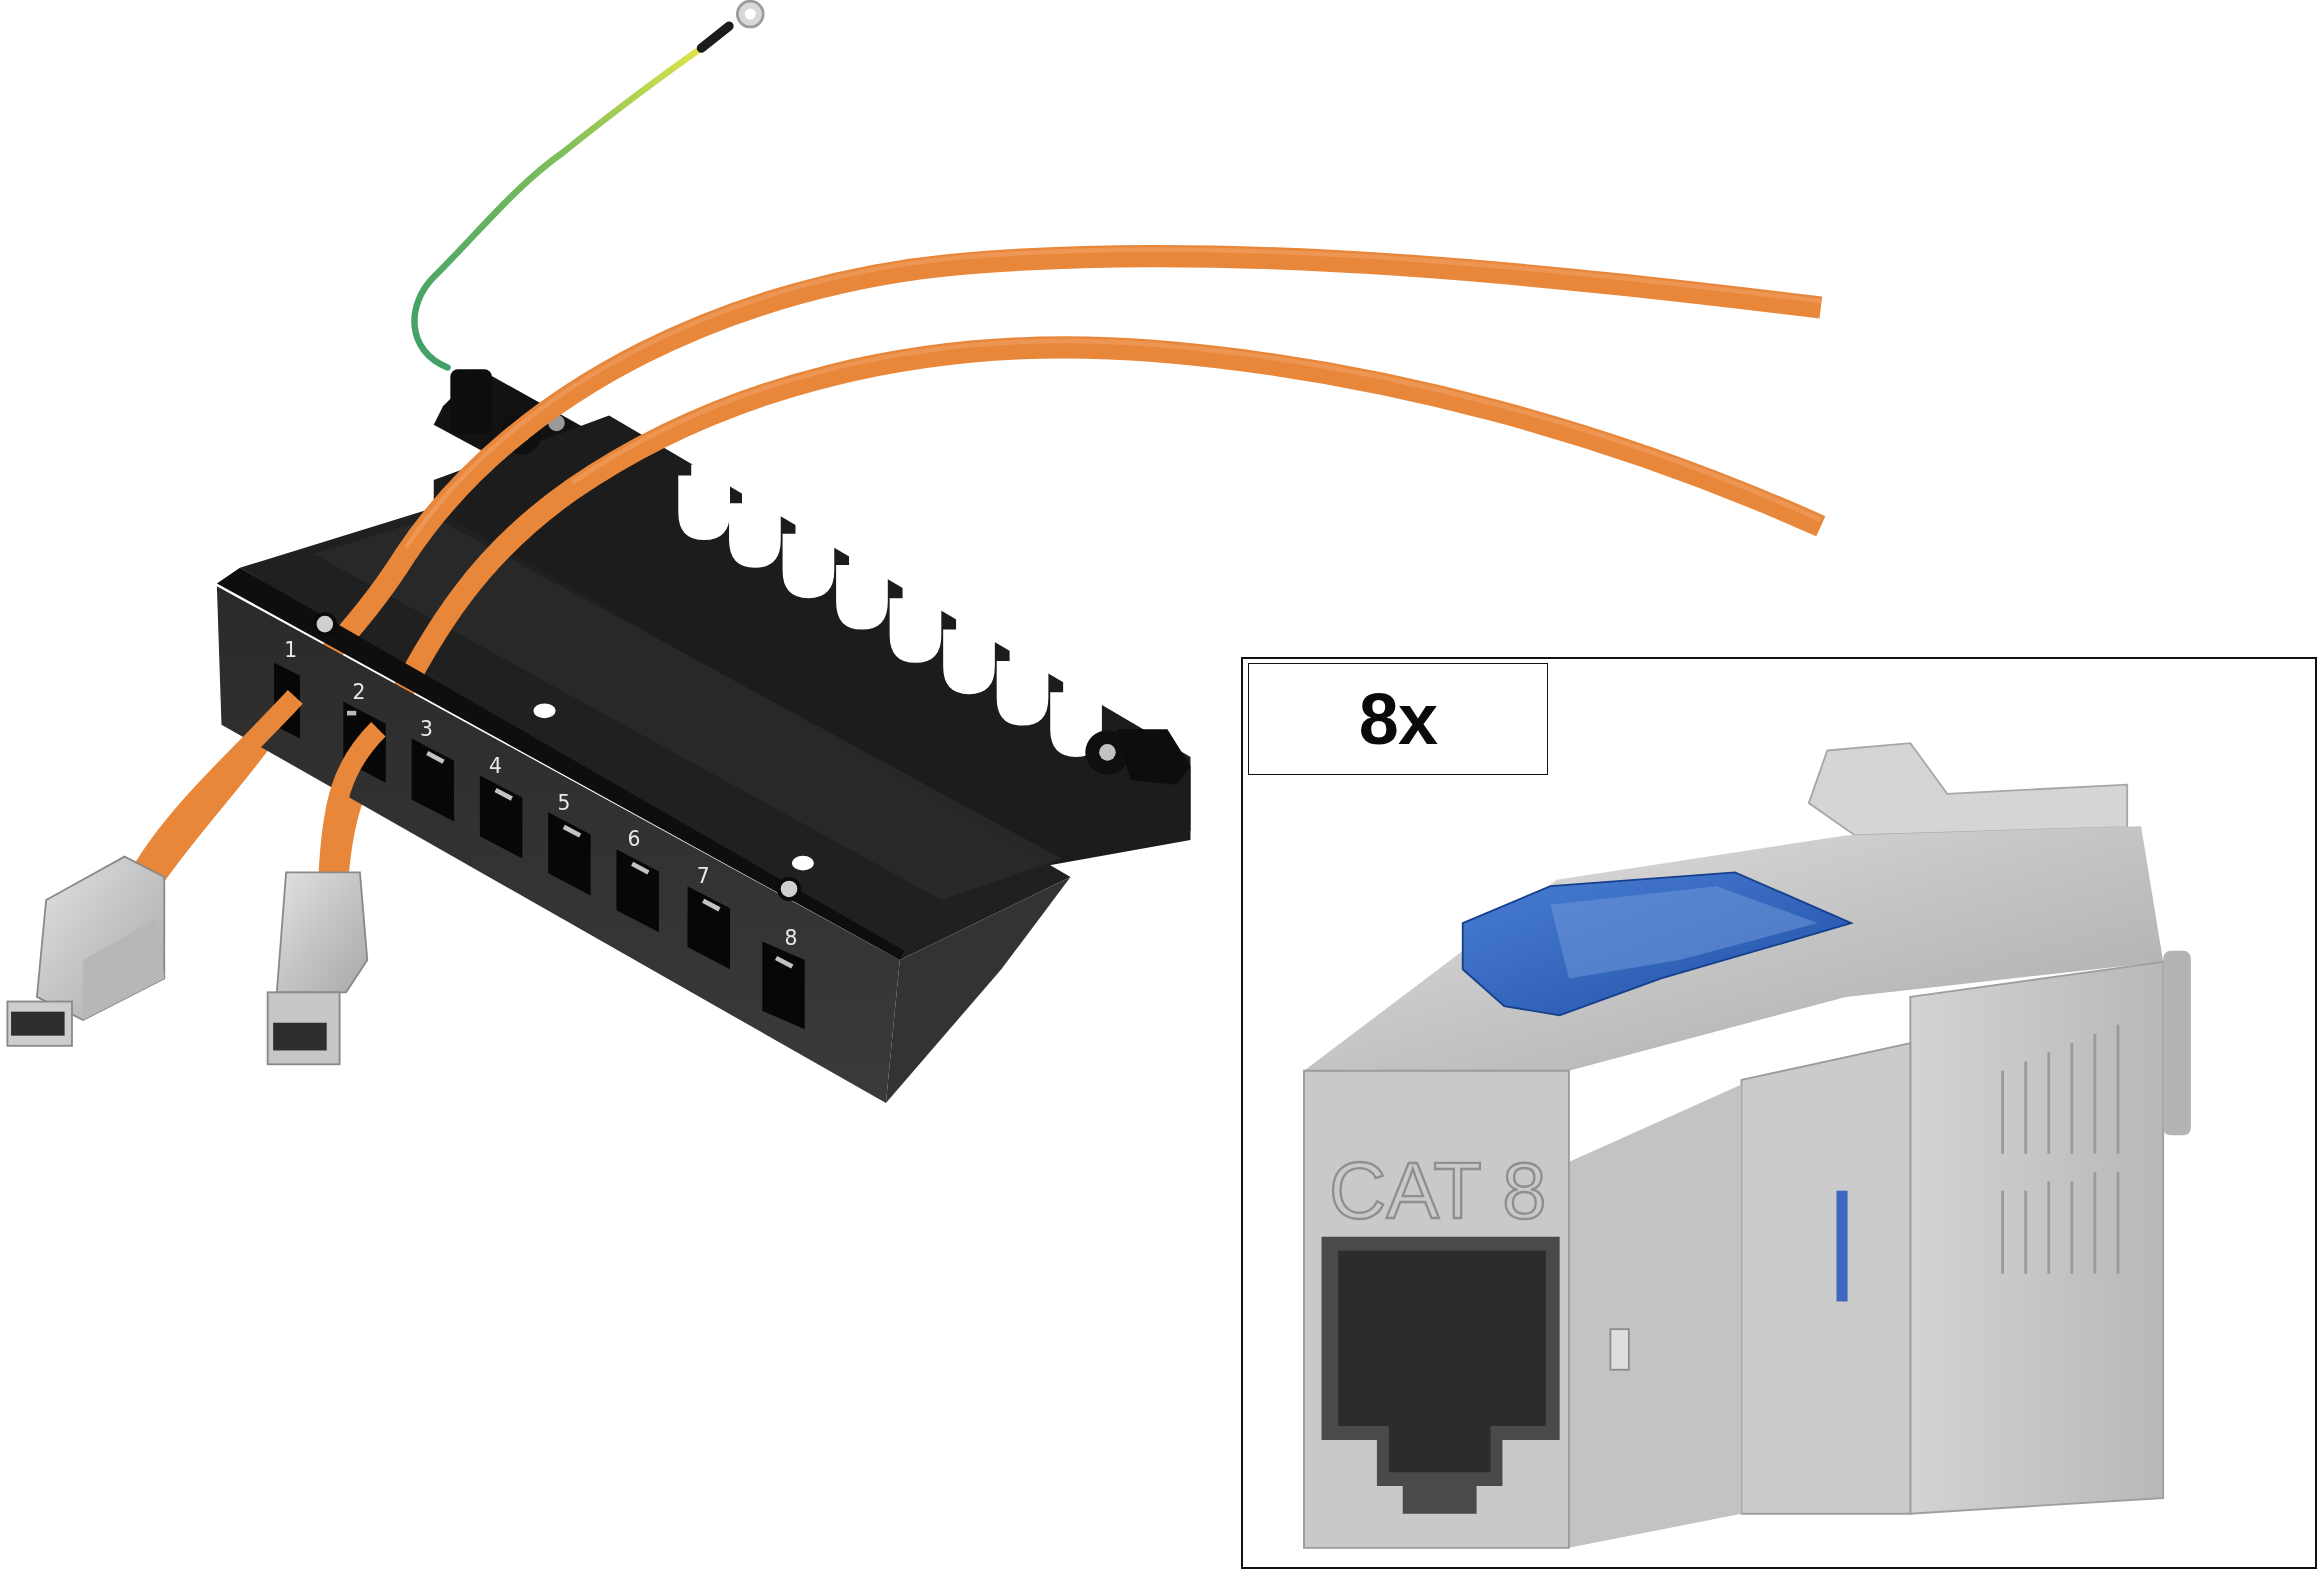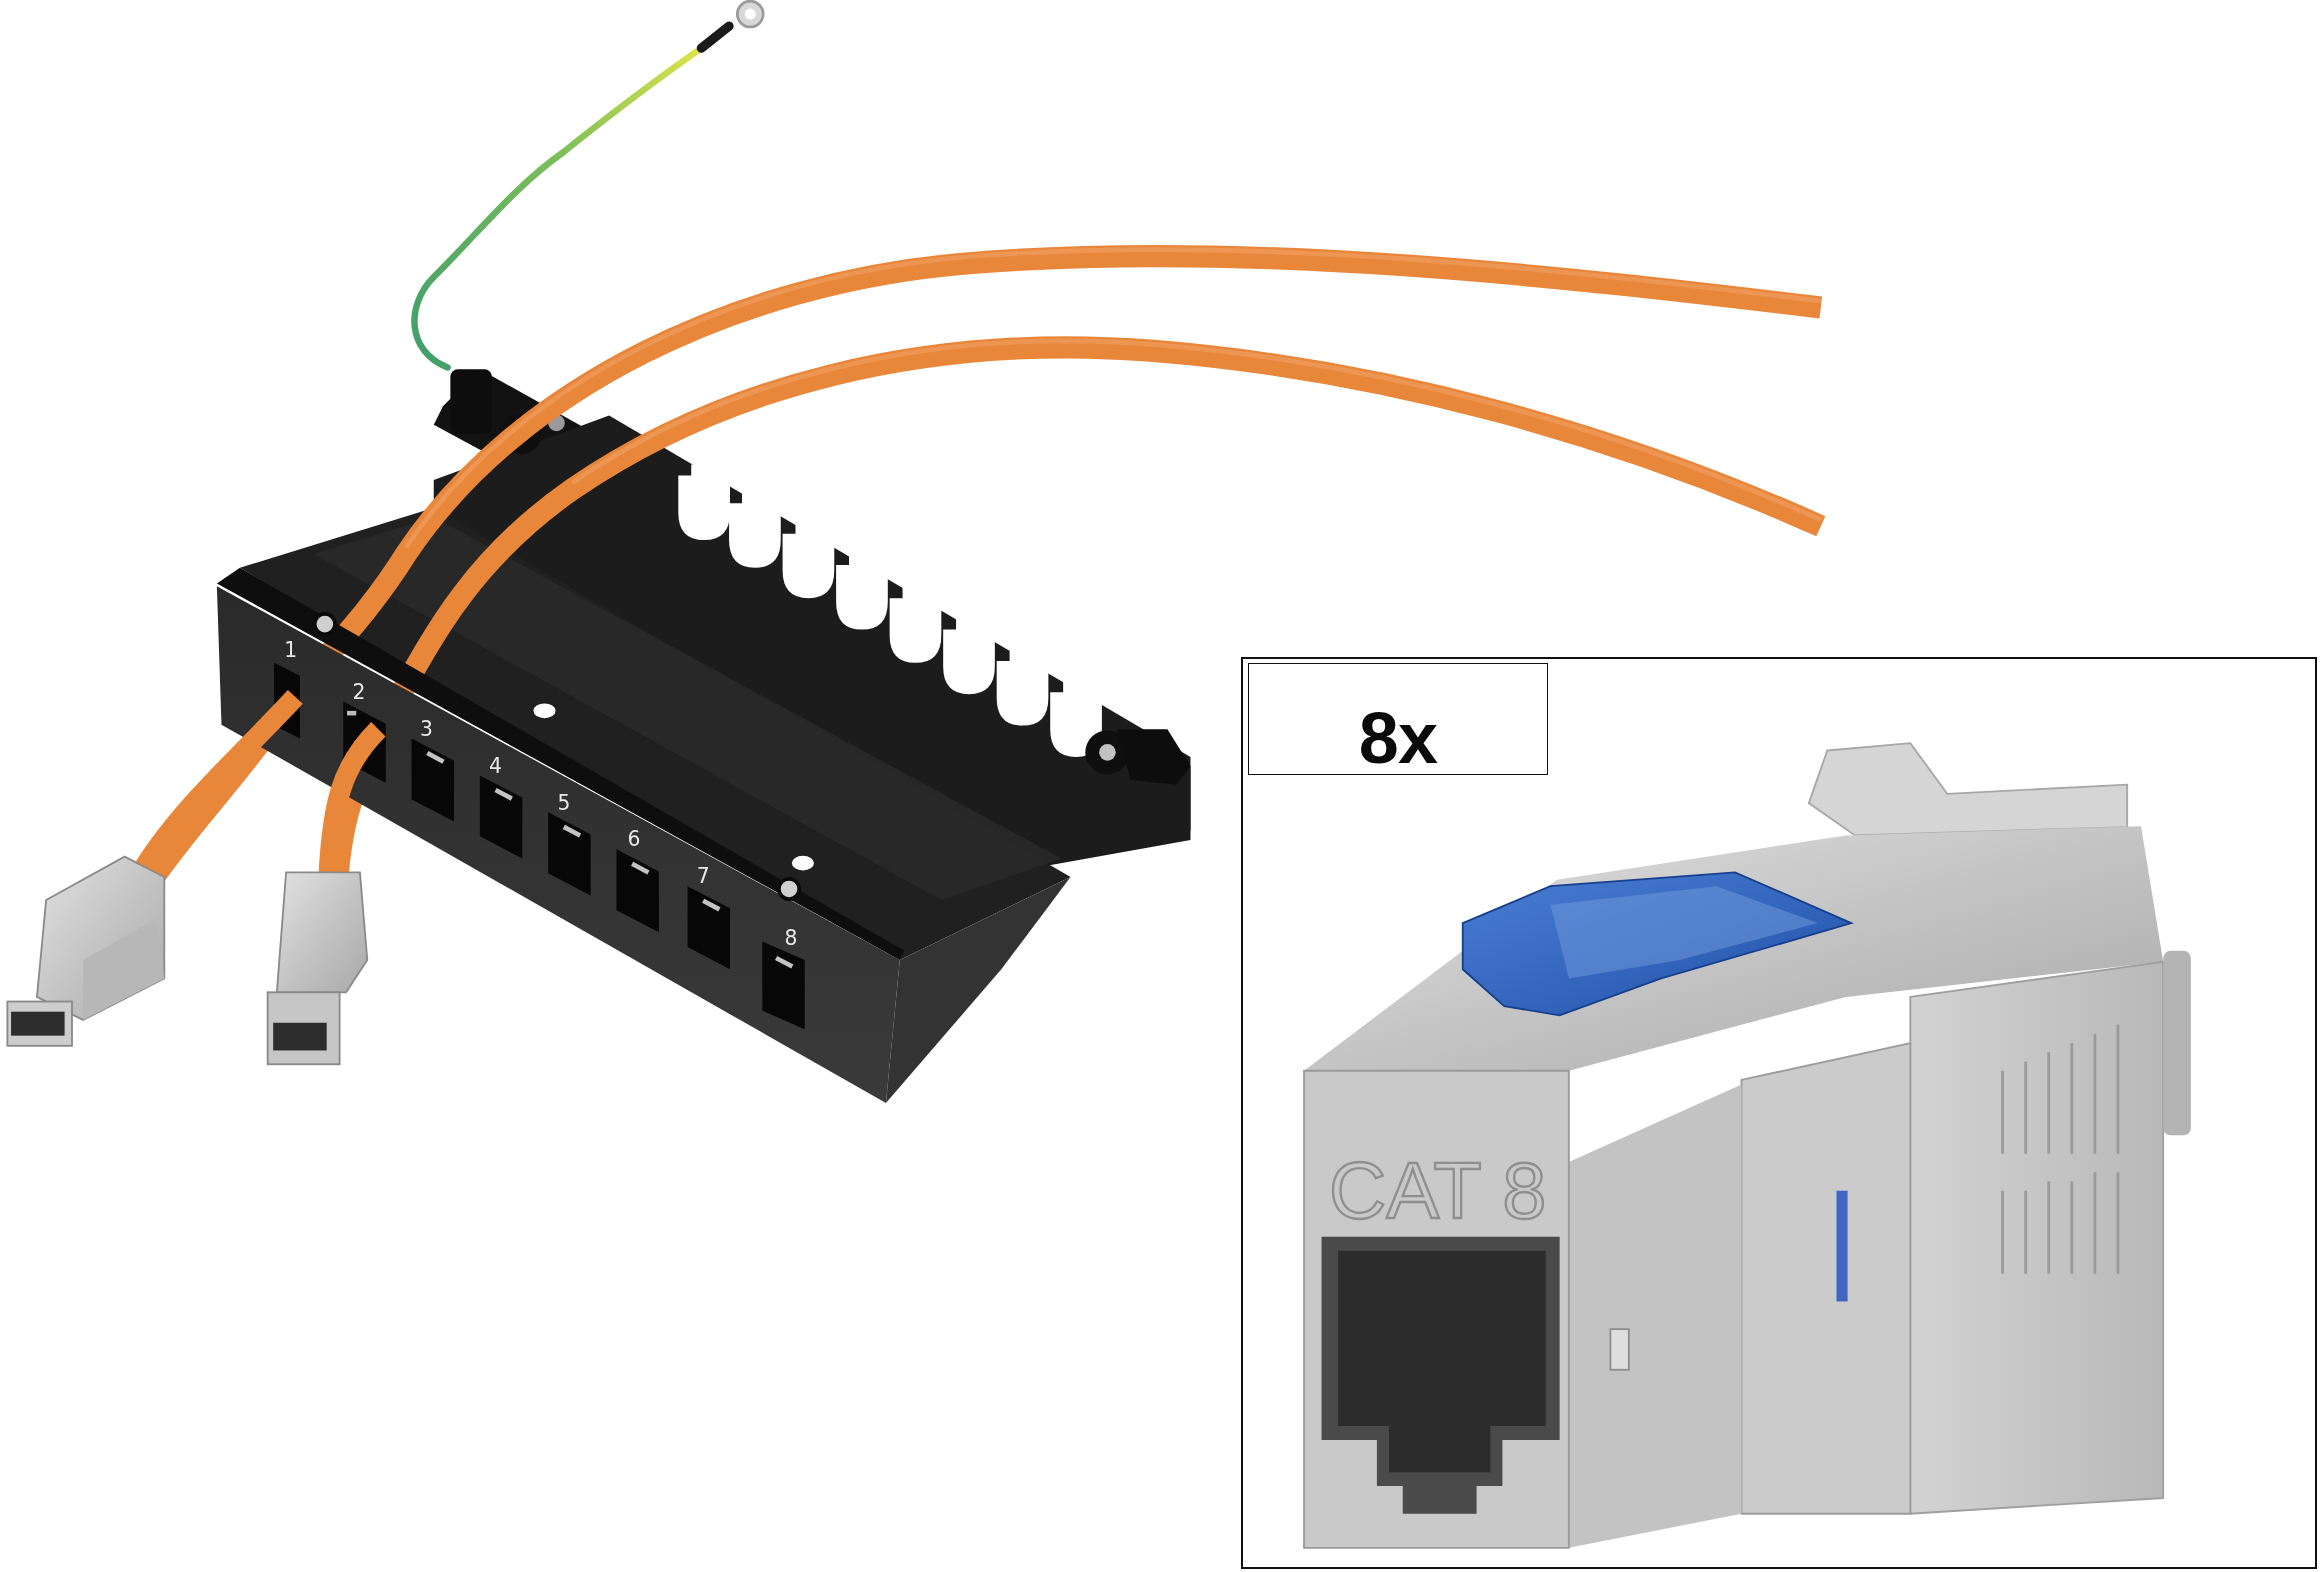--- a/index.html
+++ b/index.html
@@ -1,19 +1,19 @@
 <!DOCTYPE html>
 <html style="font-size:14.8px"><head>
 <meta charset="utf-8">
 <style>
   html, body { margin:0; padding:0; background:#ffffff; }
   body { width:2321px; height:1573px; position:relative; overflow:hidden; font-family:"Liberation Sans", sans-serif; }
   #scene { position:absolute; left:0; top:0; width:2321px; height:1573px; }
   .inset-frame { position:absolute; left:1241px; top:657px; width:1076px; height:912px; border:2.8px solid #111; border-bottom-width:2.8px; box-sizing:border-box; background:transparent; }
-  .qty-box { position:absolute; left:1248px; top:663px; width:300px; height:112px; border:1.8px solid #111; box-sizing:border-box; background:#fff; display:flex; align-items:flex-end; justify-content:center; }
+  .qty-box { position:absolute; left:1248px; top:663px; width:300px; height:112px; border:1.8px solid #111; box-sizing:border-box; background:#fff; display:flex; align-items:center; justify-content:center; }
   .qty-label { font-family:"Liberation Sans", sans-serif; font-weight:700; font-size:72px; color:#0a0a0a; letter-spacing:-0.9px; line-height:1; }
   .port-num { font-family:"DejaVu Sans", sans-serif; font-size:22px; fill:#e8e8e8; }
   .cat-text { font-family:"Liberation Sans", sans-serif; font-size:86px; fill:none; stroke:#8f8f8f; stroke-width:2.5; }
 </style>
 </head>
 <body>
 
 <svg id="scene" width="2321" height="1573" viewBox="0 0 2515 1704" xmlns="http://www.w3.org/2000/svg">
   <defs>
     <linearGradient id="metal" x1="0" y1="0" x2="1" y2="1">

